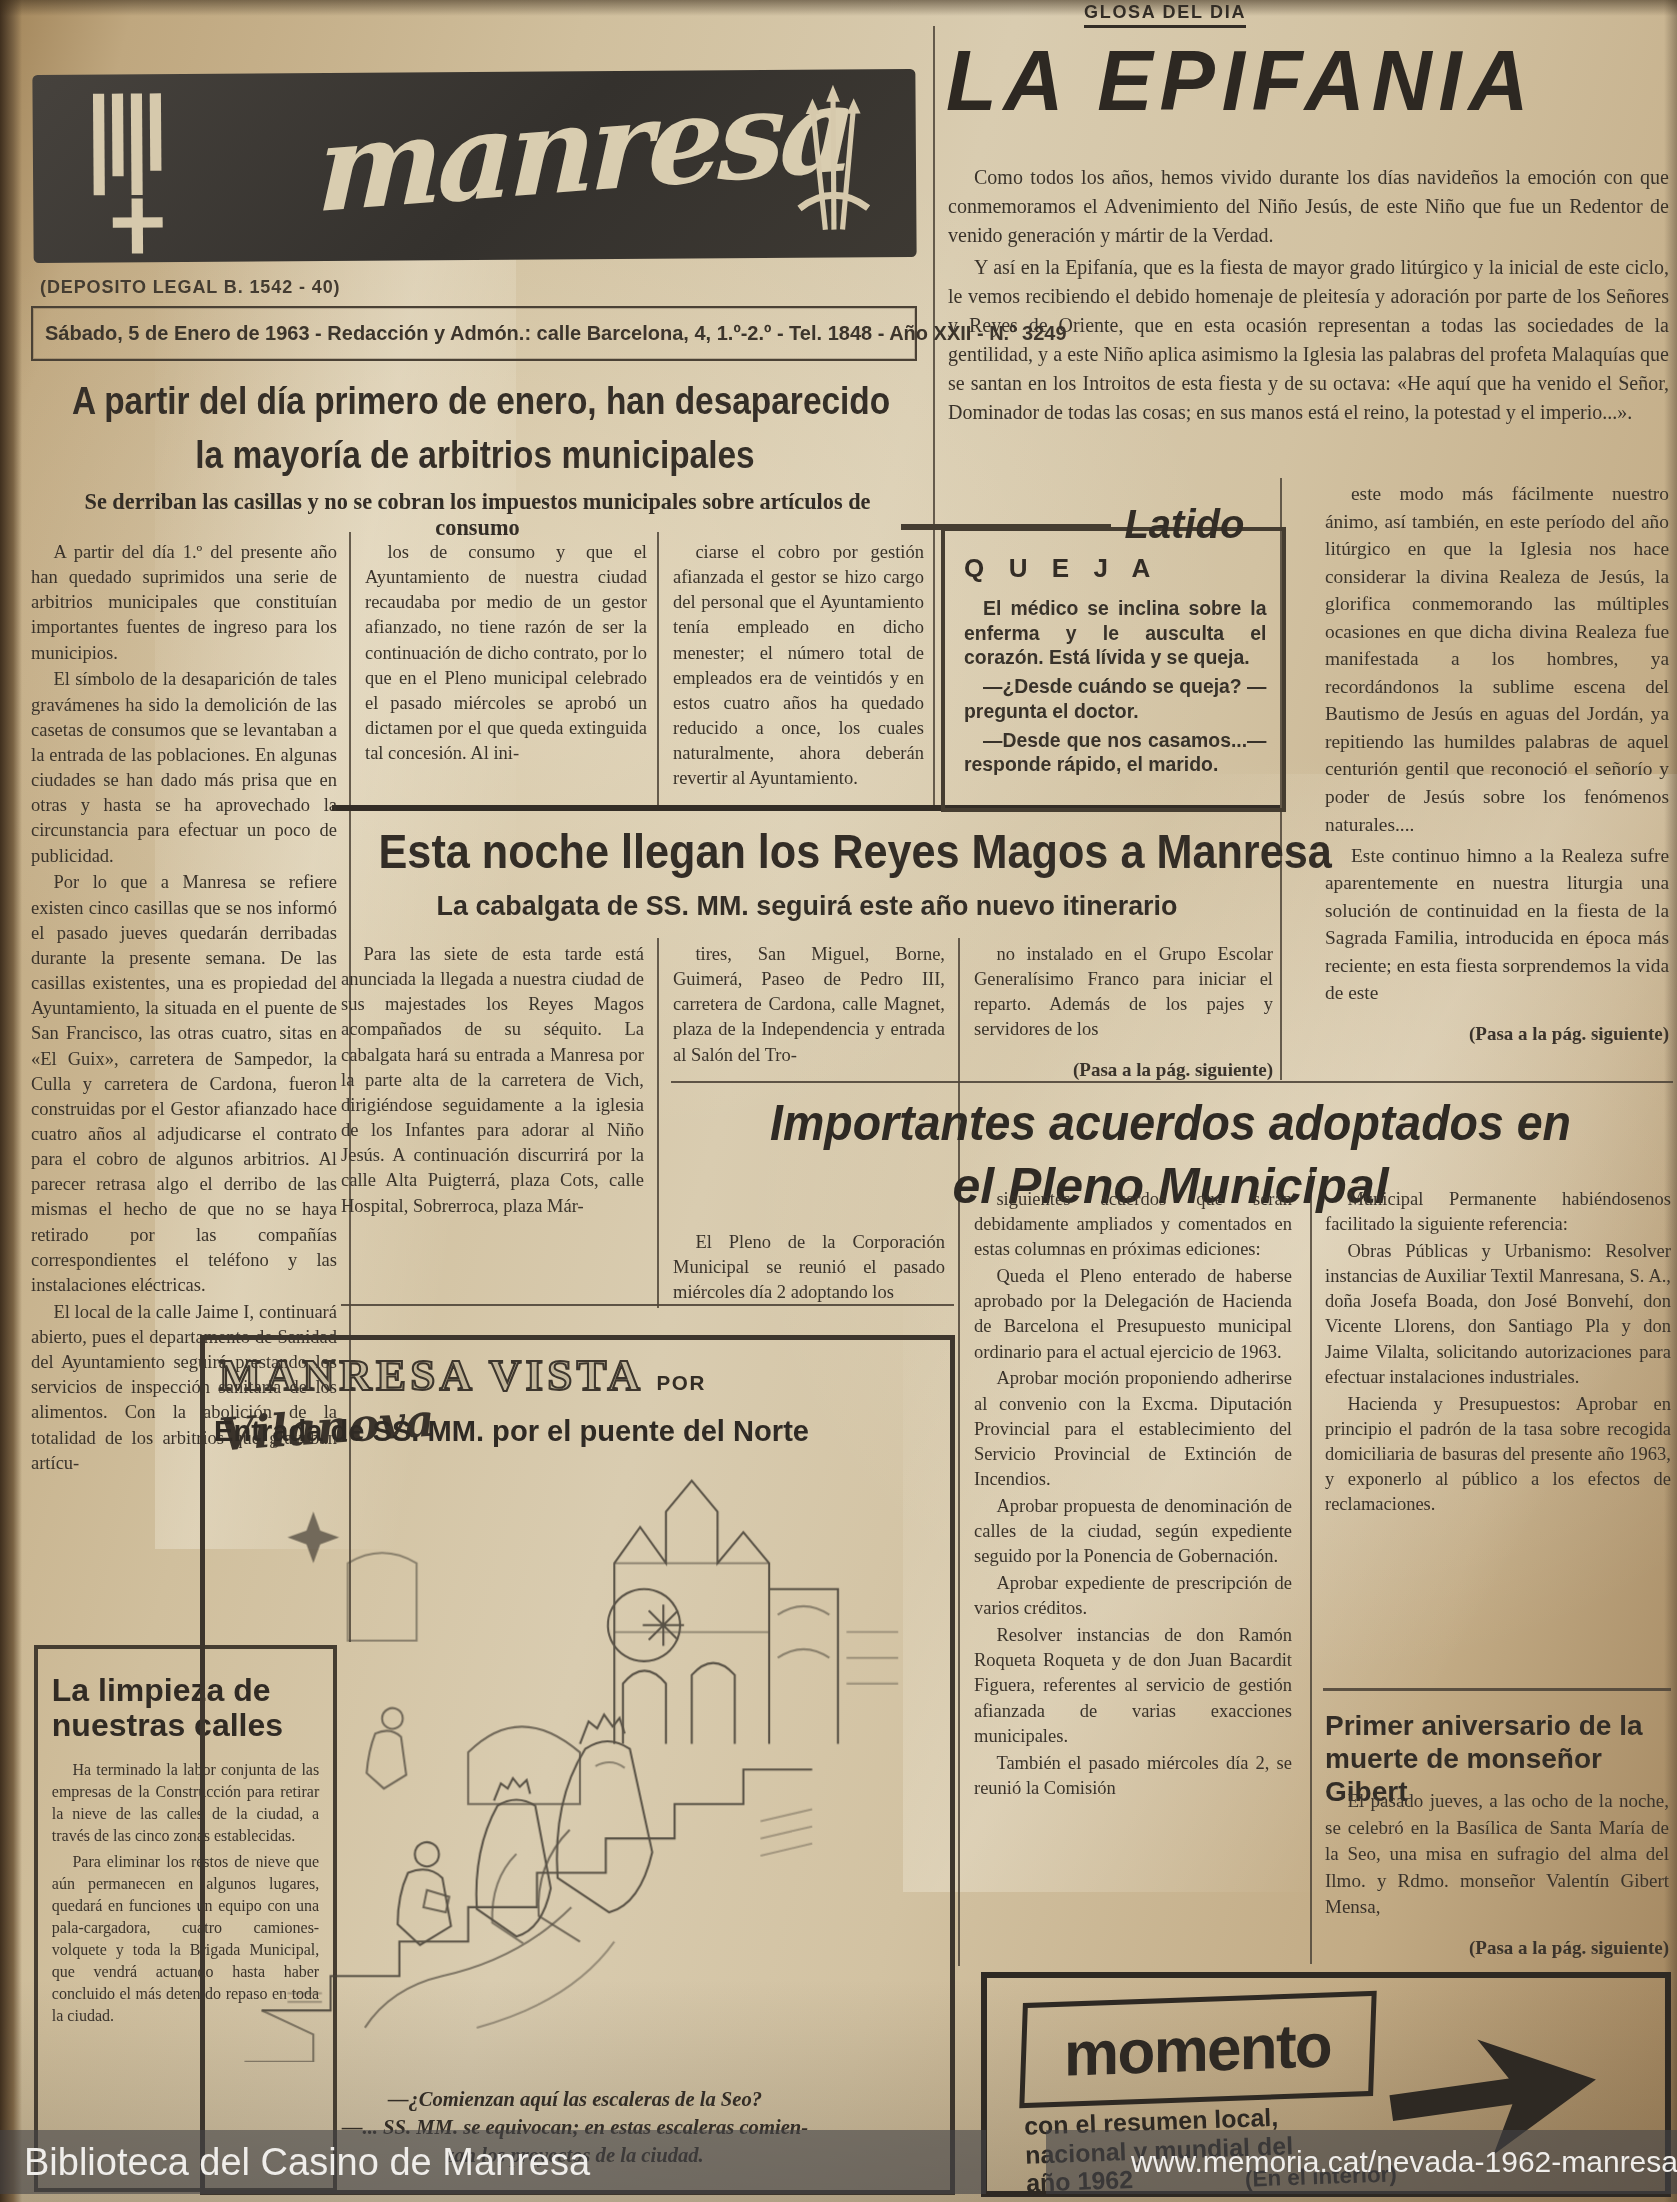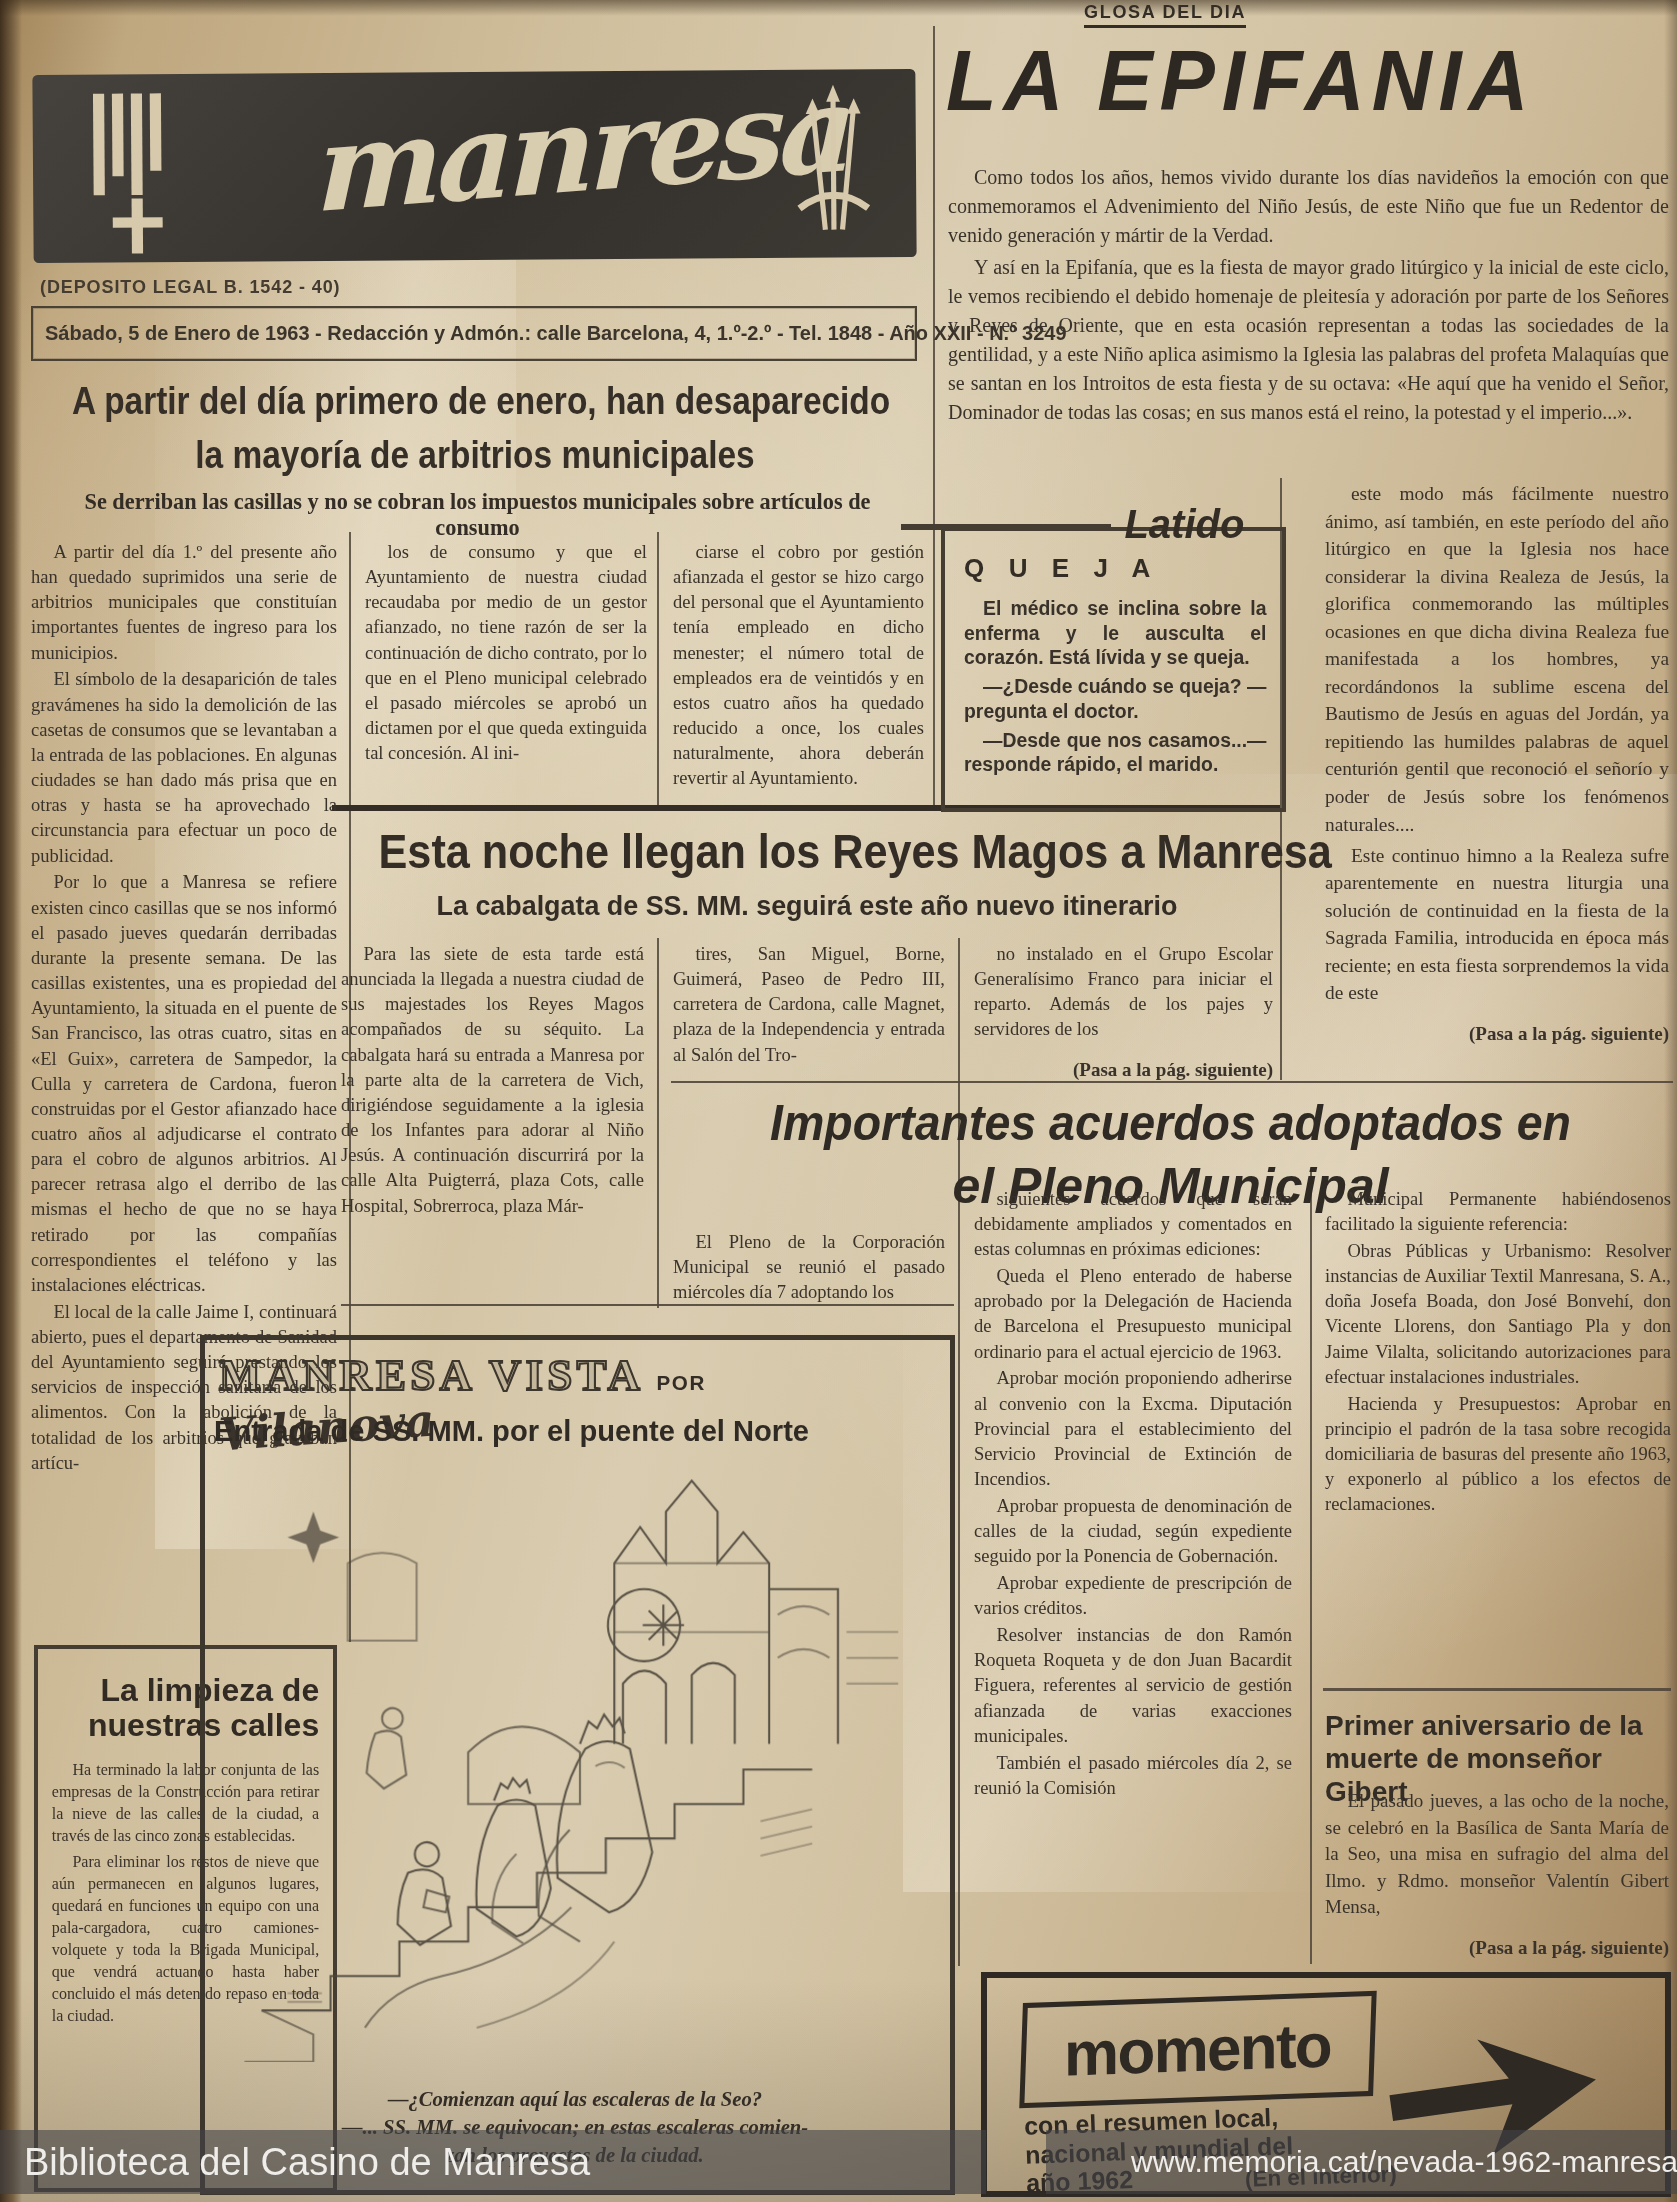--- a/index.html
+++ b/index.html
@@ -67,21 +67,21 @@
     font-weight:bold;font-size:28px;color:#332d26;transform:scaleX(.96);}
 
   
   .pleno-h1{position:absolute;left:667px;top:1094px;width:1007px;text-align:center;font-family:"Liberation Sans",sans-serif;
     font-weight:bold;font-style:italic;font-size:50px;color:#2f2a24;white-space:nowrap;transform:scaleX(.93);transform-origin:center;}
   .pleno-h2{position:absolute;left:667px;top:1157px;width:1007px;text-align:center;font-family:"Liberation Sans",sans-serif;
     font-weight:bold;font-style:italic;font-size:50px;color:#2f2a24;}
 
   
   .limpieza{position:absolute;left:34px;top:1645px;width:303px;height:547px;border:4.3px solid #453d31;box-sizing:border-box;padding:19px 13.8px 0 13.8px;}
-  .limpieza h3{margin:5.2px 0 15.5px 0;text-align:right;font-family:"Liberation Sans",sans-serif;font-weight:bold;font-size:32px;line-height:1.1;color:#312b24;}
+  .limpieza h3{margin:5.2px 0 15.5px 0;text-align:left;font-family:"Liberation Sans",sans-serif;font-weight:bold;font-size:32px;line-height:1.1;color:#312b24;}
   .limpieza p{margin:0 0 3.4px 0;text-indent:20.6px;text-align:justify;font-size:16px;line-height:1.38;}
 
   
   .gibert-h{position:absolute;left:1325px;top:1709px;width:344px;font-family:"Liberation Sans",sans-serif;
     font-weight:bold;font-size:28px;line-height:1.18;color:#332d26;}
   .gibert-b{left:1325px;top:1788px;width:344px;font-size:19px;line-height:1.4;}
 
   
   .vista{position:absolute;left:200px;top:1335px;width:755px;height:860px;border:5.2px solid #3d362d;box-sizing:border-box;}
   .vista-titlebar{position:absolute;left:13.8px;top:8.6px;width:714px;height:55px;}
@@ -213,21 +213,21 @@
     <p>tires, San Miguel, Borne, Guimerá, Paseo de Pedro III, carretera de Cardona, calle Magnet, plaza de la Independencia y entrada al Salón del Tro-</p>
   </div>
   <div class="bodycol" style="left:974px;top:942px;width:299px;">
     <p>no instalado en el Grupo Escolar Generalísimo Franco para iniciar el reparto. Además de los pajes y servidores de los</p>
     <div class="pasa">(Pasa a la pág. siguiente)</div>
   </div>
 
   <div class="pleno-h1">Importantes acuerdos adoptados en</div>
   <div class="pleno-h2">el Pleno Municipal</div>
   <div class="bodycol" style="left:673px;top:1230px;width:272px;">
-    <p>El Pleno de la Corporación Municipal se reunió el pasado miércoles día 7 adoptando los</p>
+    <p>El Pleno de la Corporación Municipal se reunió el pasado miércoles día 2 adoptando los</p>
   </div>
   <div class="bodycol" style="left:974px;top:1187px;width:318px;">
     <p>siguientes acuerdos que serán debidamente ampliados y comentados en estas columnas en próximas ediciones:</p>
     <p>Queda el Pleno enterado de haberse aprobado por la Delegación de Hacienda de Barcelona el Presupuesto municipal ordinario para el actual ejercicio de 1963.</p>
     <p>Aprobar moción proponiendo adherirse al convenio con la Excma. Diputación Provincial para el establecimiento del Servicio Provincial de Extinción de Incendios.</p>
     <p>Aprobar propuesta de denominación de calles de la ciudad, según expediente seguido por la Ponencia de Gobernación.</p>
     <p>Aprobar expediente de prescripción de varios créditos.</p>
     <p>Resolver instancias de don Ramón Roqueta Roqueta y de don Juan Bacardit Figuera, referentes al servicio de gestión afianzada de varias exacciones municipales.</p>
     <p>También el pasado miércoles día 2, se reunió la Comisión</p>
   </div>

